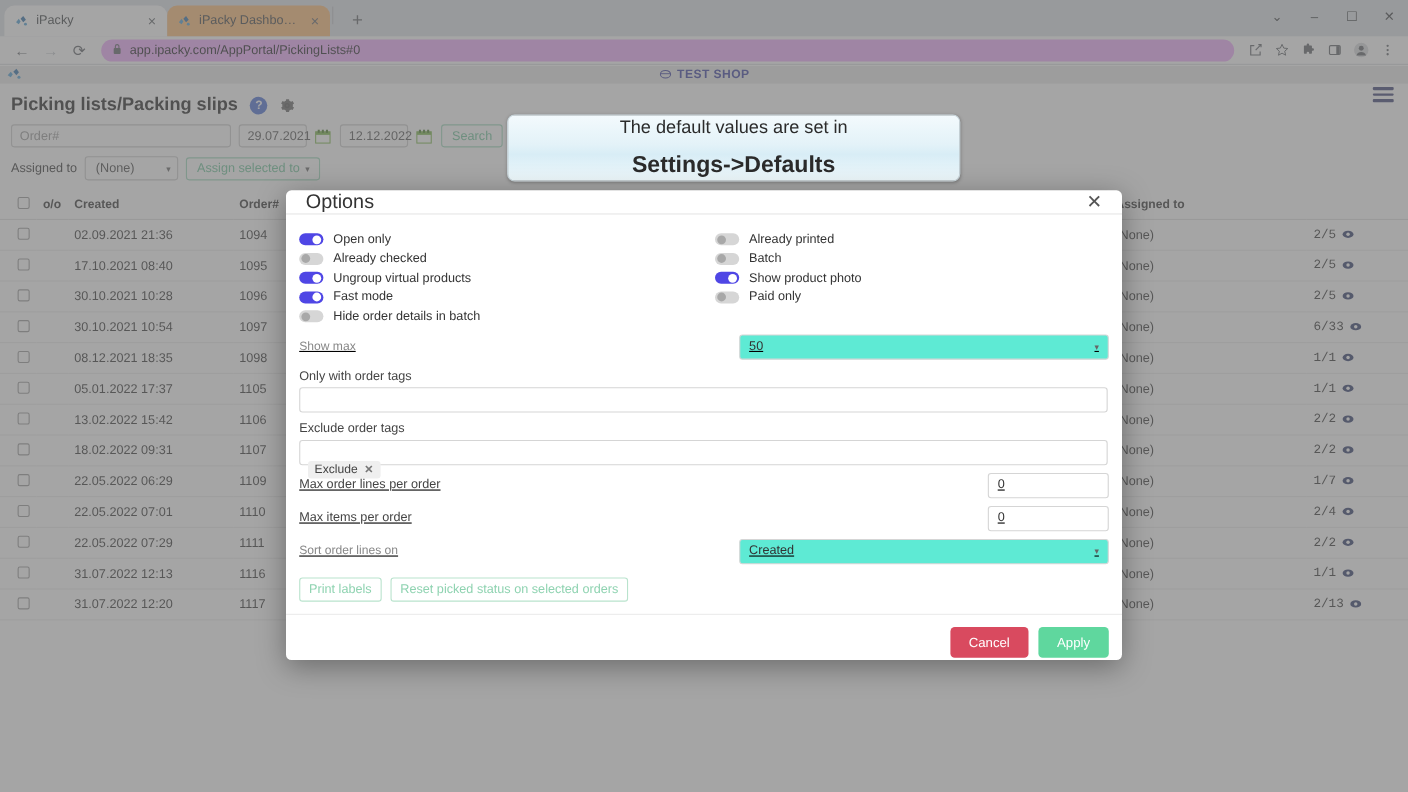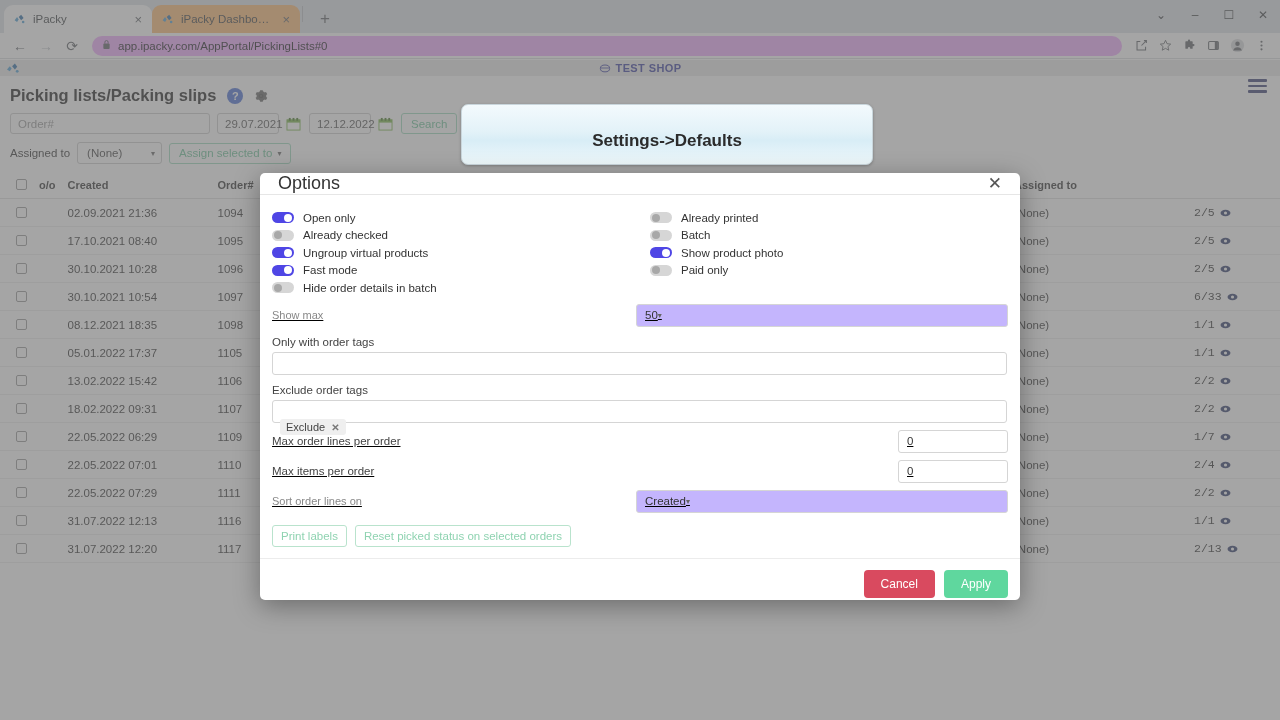--- a/index.html
+++ b/index.html
@@ -109,21 +109,21 @@
 
   .callout {
     position:absolute; left:461px; top:104px; width:412px; height:61px;
     border-radius:7px; border:1px solid #c9d6dc;
     background: linear-gradient(180deg,#f3fafd 0%, #e3f2f8 45%, #d8edf6 60%, #eef8fb 100%);
     box-shadow: 0 1px 3px rgba(0,0,0,0.25);
     display:flex; flex-direction:column; align-items:center; justify-content:center;
     color:#2b2b2b;
   }
   .callout .l1 { font-size:16.5px; }
-  .callout .l2 { font-size:17px; font-weight:bold;margin-top:12px; }
+  .callout .l2 { font-size:21px; font-weight:bold;margin-top:12px; }
 
   .modal {
     position:absolute; left:260px; top:173px; width:760px; height:427px;
     background:#fff; border-radius:5px; box-shadow: 0 6px 26px rgba(0,0,0,0.35);
     display:flex; flex-direction:column;
   }
   .modal-head {
     height:46px; display:flex; align-items:center; justify-content:space-between;
     padding: 0 18px; border-bottom:1px solid #e6e6e6;
   }
@@ -143,22 +143,22 @@
               background:#fff; }
   .tg.on .knob { left:12px; }
   .tg.off .knob { background:#a8a8a8; }
   .tlabel { font-size:11.5px; color:#333; }
 
   .frow { display:flex; align-items:center; margin-top:7px;text-decoration:underline; }
   .flabel { font-size:11px; color:#888; }
   .flabel.dark { color:#444; font-size:11.5px; }
   .fspacer { flex:1; }
   .fselect {
-    width:372px; height:23px; border:1px solid #d5d5d5; border-radius:3px; background:#c4b5fd;
-    display:flex; align-items:center; justify-content:flex-start; padding:0 8px;
+    width:336px; height:23px; border:1px solid #d5d5d5; border-radius:3px; background:#5eead4;
+    display:flex; align-items:center; justify-content:space-between; padding:0 8px;
     font-size:11.5px; color:#333;
   }
   .ftext {
     width:735px; height:23px; border:1px solid #d5d5d5; border-radius:3px; background:#fff;
     display:flex; align-items:center; padding:0 7px; font-size:11.5px; color:#333;
   }
   .chip {
     background:#efefef; border-radius:3px; padding:2px 6px; font-size:11px; color:#444;
     display:inline-flex; align-items:center; gap:6px;margin-top:32px;
   }
@@ -519,20 +519,21 @@
                   <circle cx="7" cy="5" r="2" fill="#fff"></circle>
                 </svg></span></td>
           </tr>
         </tbody>
     </table>
   </div>
 
   <div class="overlay"></div>
 
   <div class="callout">
+    <span class="l1">The default values are set in</span>
     <span class="l2">Settings-&gt;Defaults</span>
   </div>
 
   <div class="modal">
     <div class="modal-head">
       <span class="modal-title">Options</span>
       <span class="close-x">✕</span>
     </div>
     <div class="modal-body">
 

